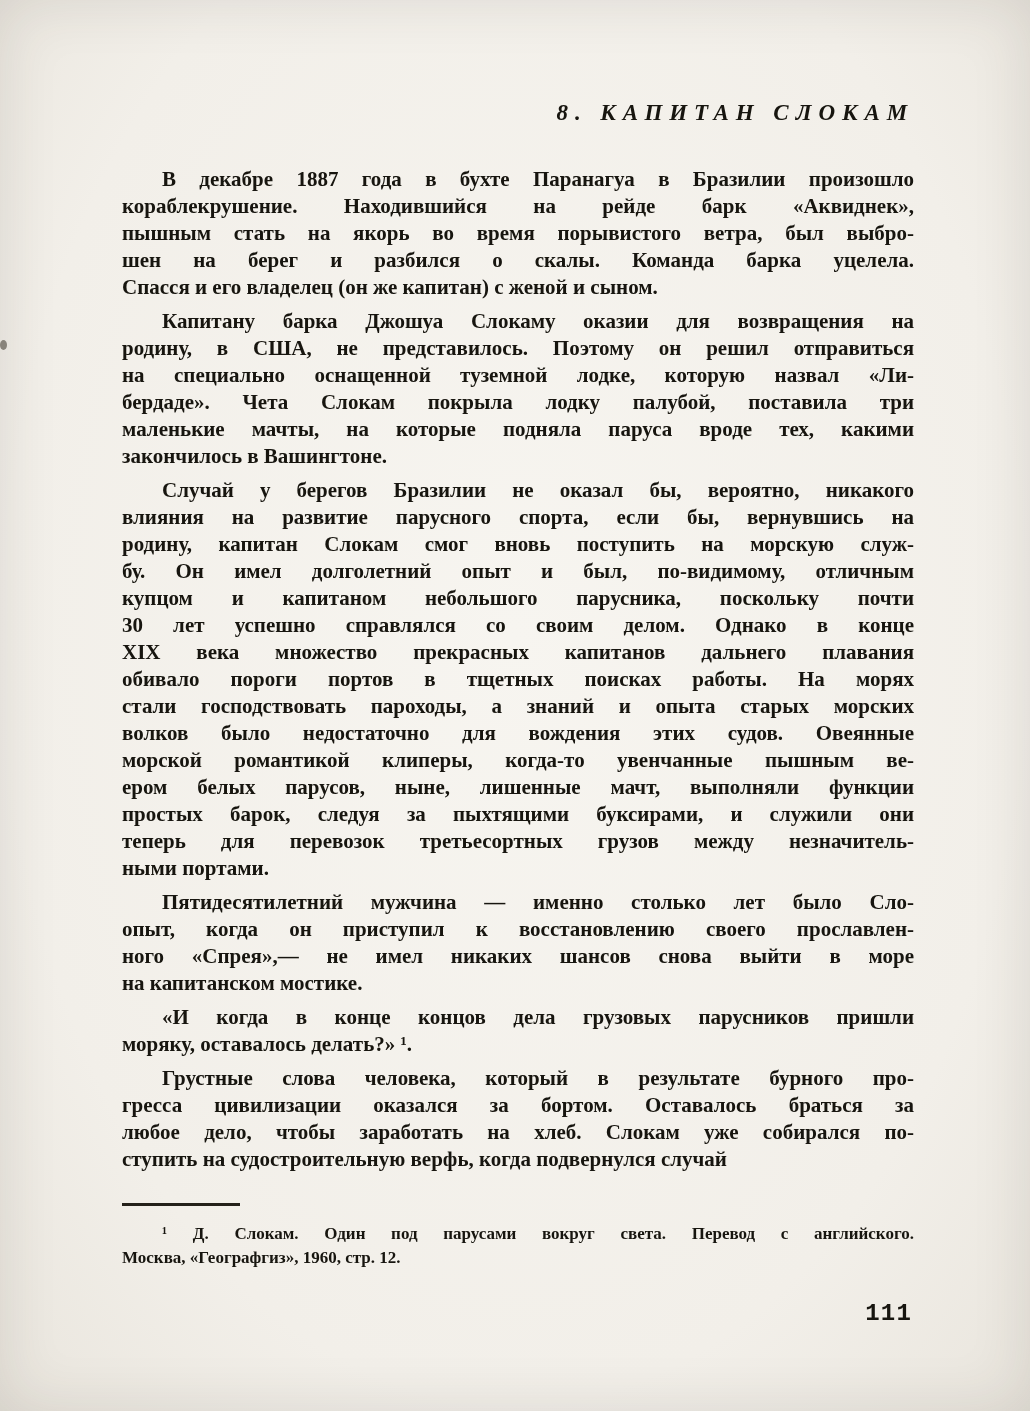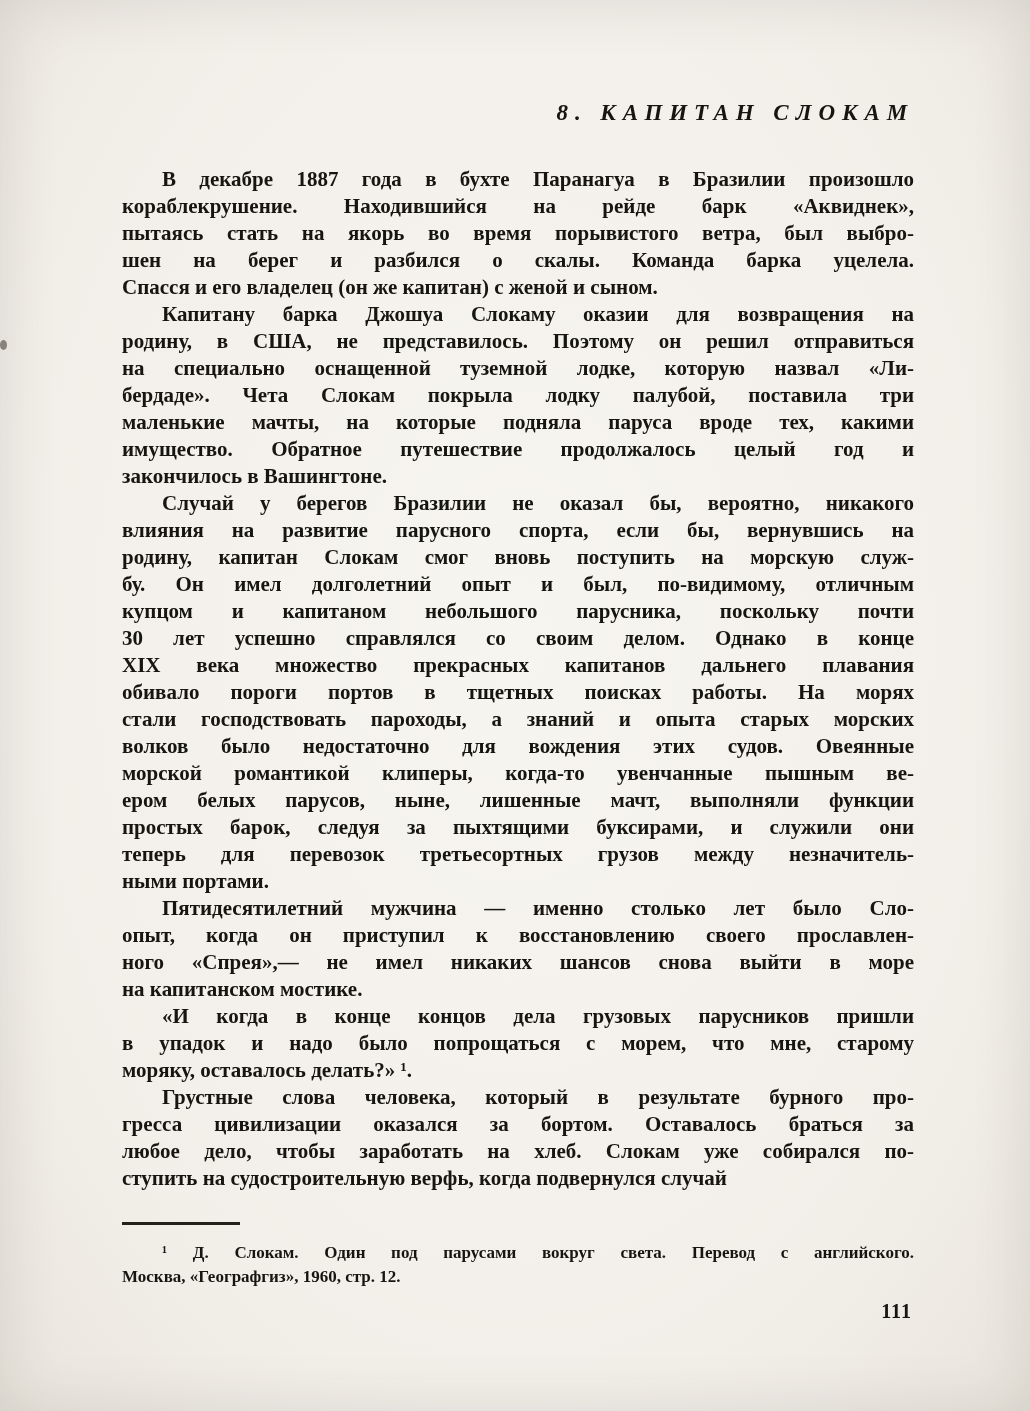--- a/index.html
+++ b/index.html
@@ -41,21 +41,21 @@
     line-height: 27px;
   }
   .para { margin: 0; }
   .body-line {
     text-align: justify;
     text-align-last: justify;
     height: 27px;
     overflow: hidden;
   }
   .body-line.last { text-align-last: left; }
-  .body-line.indent { text-indent: 40px; }
+  .body-line.indent { text-indent: 40px; margin-top: 7px; }
   .footnote-rule {
     margin-top: 30px;
     width: 118px;
     height: 3px;
     background: #24211a;
     border: none;
   }
   .footnote {
     margin-top: 16px;
     font-size: 17px;
@@ -68,23 +68,24 @@
     text-align-last: justify;
     height: 24px;
     overflow: hidden;
   }
   .footnote-line.last { text-align-last: left; }
   .footnote-line.indent { text-indent: 40px; }
   .page-number {
     position: absolute;
     right: 118px;
     top: 1300px;
-    font-size: 20px;
+    font-size: 24px;
     font-weight: bold;
     letter-spacing: 0.05em;
+    font-family: Liberation Mono, monospace;
   }
   .scan-speck {
     position: absolute;
     left: 0;
     top: 340px;
     width: 7px;
     height: 10px;
     background: #4a443a;
     border-radius: 50%;
     opacity: 0.6;
@@ -94,31 +95,30 @@
 <body>
 
 <div class="page">
   <div class="scan-speck"></div>
   <div class="content">
     <div class="chapter-title">8. КАПИТАН СЛОКАМ</div>
     <div class="body-text">
         <div class="para">
           <div class="body-line indent">В декабре 1887 года в бухте Паранагуа в Бразилии произошло</div>
           <div class="body-line">кораблекрушение. Находившийся на рейде барк «Аквиднек»,</div>
-          <div class="body-line">пытаясь стать на якорь во время порывистого ветра, был выбро-</div>
+          <div class="body-line">пышным стать на якорь во время порывистого ветра, был выбро-</div>
           <div class="body-line">шен на берег и разбился о скалы. Команда барка уцелела.</div>
           <div class="body-line last">Спасся и его владелец (он же капитан) с женой и сыном.</div>
         </div>
         <div class="para">
           <div class="body-line indent">Капитану барка Джошуа Слокаму оказии для возвращения на</div>
           <div class="body-line">родину, в США, не представилось. Поэтому он решил отправиться</div>
           <div class="body-line">на специально оснащенной туземной лодке, которую назвал «Ли-</div>
           <div class="body-line">бердаде». Чета Слокам покрыла лодку палубой, поставила три</div>
           <div class="body-line">маленькие мачты, на которые подняла паруса вроде тех, какими</div>
-          <div class="body-line">имущество. Обратное путешествие продолжалось целый год и</div>
           <div class="body-line last">закончилось в Вашингтоне.</div>
         </div>
         <div class="para">
           <div class="body-line indent">Случай у берегов Бразилии не оказал бы, вероятно, никакого</div>
           <div class="body-line">влияния на развитие парусного спорта, если бы, вернувшись на</div>
           <div class="body-line">родину, капитан Слокам смог вновь поступить на морскую служ-</div>
           <div class="body-line">бу. Он имел долголетний опыт и был, по-видимому, отличным</div>
           <div class="body-line">купцом и капитаном небольшого парусника, поскольку почти</div>
           <div class="body-line">30 лет успешно справлялся со своим делом. Однако в конце</div>
           <div class="body-line">XIX века множество прекрасных капитанов дальнего плавания</div>
@@ -132,21 +132,20 @@
           <div class="body-line last">ными портами.</div>
         </div>
         <div class="para">
           <div class="body-line indent">Пятидесятилетний мужчина — именно столько лет было Сло-</div>
           <div class="body-line">опыт, когда он приступил к восстановлению своего прославлен-</div>
           <div class="body-line">ного «Спрея»,— не имел никаких шансов снова выйти в море</div>
           <div class="body-line last">на капитанском мостике.</div>
         </div>
         <div class="para">
           <div class="body-line indent">«И когда в конце концов дела грузовых парусников пришли</div>
-          <div class="body-line">в упадок и надо было попрощаться с морем, что мне, старому</div>
           <div class="body-line last">моряку, оставалось делать?» ¹.</div>
         </div>
         <div class="para">
           <div class="body-line indent">Грустные слова человека, который в результате бурного про-</div>
           <div class="body-line">гресса цивилизации оказался за бортом. Оставалось браться за</div>
           <div class="body-line">любое дело, чтобы заработать на хлеб. Слокам уже собирался по-</div>
           <div class="body-line last">ступить на судостроительную верфь, когда подвернулся случай</div>
         </div>
       </div>
     <div class="footnote-rule"></div>

